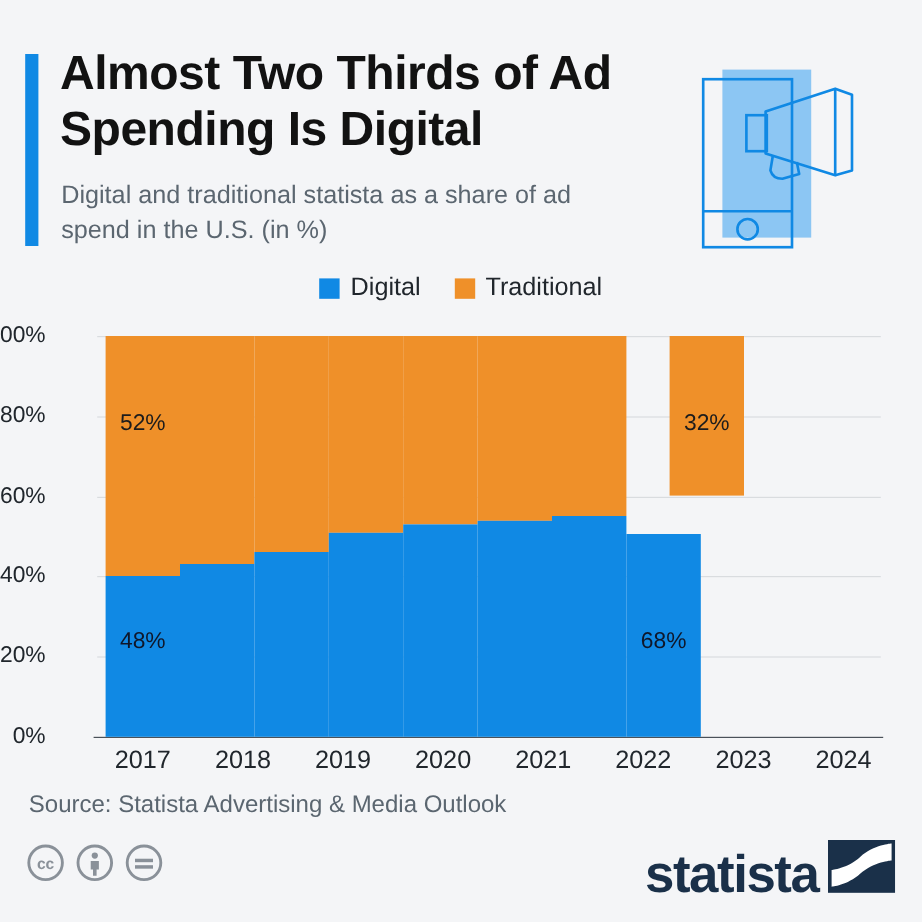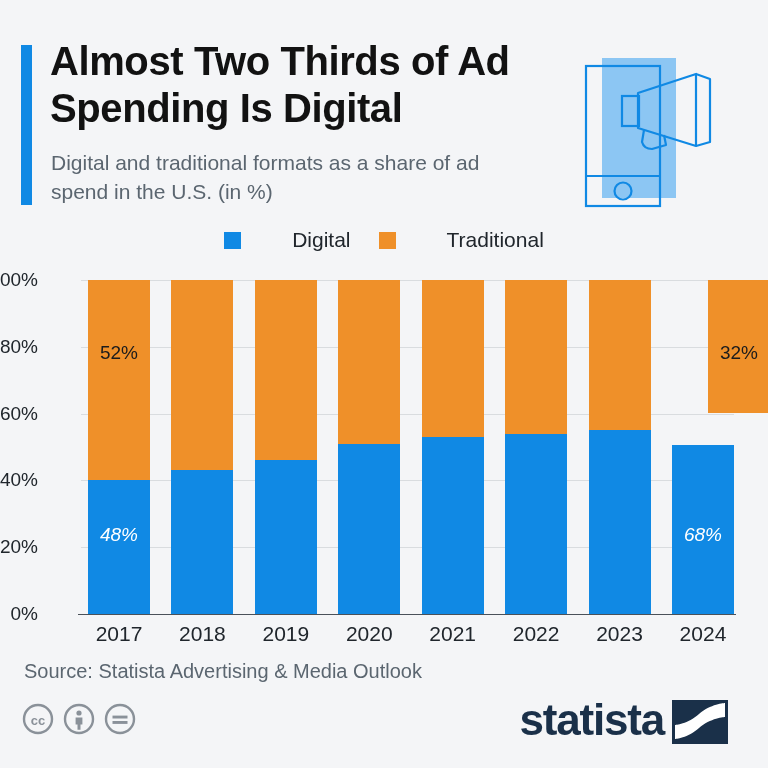--- a/index.html
+++ b/index.html
@@ -88,21 +88,20 @@
 
   .legend-swatch {
     width: 17px;
     height: 17px;
     flex: 0 0 auto;
   }
 
   .legend-label {
     font-size: 21px;
     color: #20262c;
-    margin-left: 42px;
   }
 
   
   .chart {
     position: absolute;
     left: 0;
     top: 270px;
     width: 768px;
     height: 380px;
   }
@@ -140,21 +139,20 @@
     transform: translateY(-50%);
   }
 
   .bars {
     position: absolute;
     left: 0;
     top: 0;
     width: 646px;
     height: 334px;
     display: flex;
-    justify-content: space-between;
     align-items: flex-end;
   }
 
   .bar-col {
     width: 62px;
     height: 334px;
     position: relative;
     display: flex;
     flex-direction: column;
     justify-content: flex-end;
@@ -174,22 +172,21 @@
     font-weight: normal;
   }
 
   .seg-top .seg-label {
     top: 62px;
     color: #1c1c1c;
   }
 
   .seg-bottom .seg-label {
     bottom: 68px;
-    color: #ffffff;
-    font-style: italic;
+    color: #0f172a;
   }
 
   .xticks {
     position: absolute;
     left: 88px;
     top: 352px;
     width: 646px;
     display: flex;
     justify-content: space-between;
   }
@@ -213,44 +210,44 @@
   .cc-icons {
     position: absolute;
     left: 22px;
     top: 703px;
     display: flex;
     gap: 9px;
   }
 
   .statista-logo {
     position: absolute;
-    right: 40px;
+    right: 22px;
     top: 698px;
     display: flex;
-    align-items: flex-start;
+    align-items: flex-end;
     gap: 8px;
   }
 
   .statista-word {
     font-size: 44px;
     font-weight: bold;
     color: #1a3049;
     letter-spacing: -1.2px;
     line-height: 44px;
   }
 </style>
 </head>
 <body>
 
 <div class="infographic">
 
   <div class="header">
     <div class="accent-bar"></div>
     <div class="title">Almost Two Thirds of Ad Spending Is Digital</div>
-    <div class="subtitle">Digital and traditional formats as a share of ad spend in the U.S. (in %)</div>
+    <div class="subtitle">Digital and traditional statista as a share of ad spend in the U.S. (in %)</div>
 
     <div class="illustration">
       <svg width="170" height="160" viewBox="0 0 170 160" xmlns="http://www.w3.org/2000/svg">
 
         <rect x="24" y="6" width="74" height="140" fill="#79bdf2" opacity="0.85"></rect>
 
         <rect x="8" y="14" width="74" height="140" fill="none" stroke="#1089e4" stroke-width="2.2"></rect>
         <line x1="8" y1="124" x2="82" y2="124" stroke="#1089e4" stroke-width="2.2"></line>
         <circle cx="45" cy="139" r="8.5" fill="none" stroke="#1089e4" stroke-width="2.2"></circle>
 

